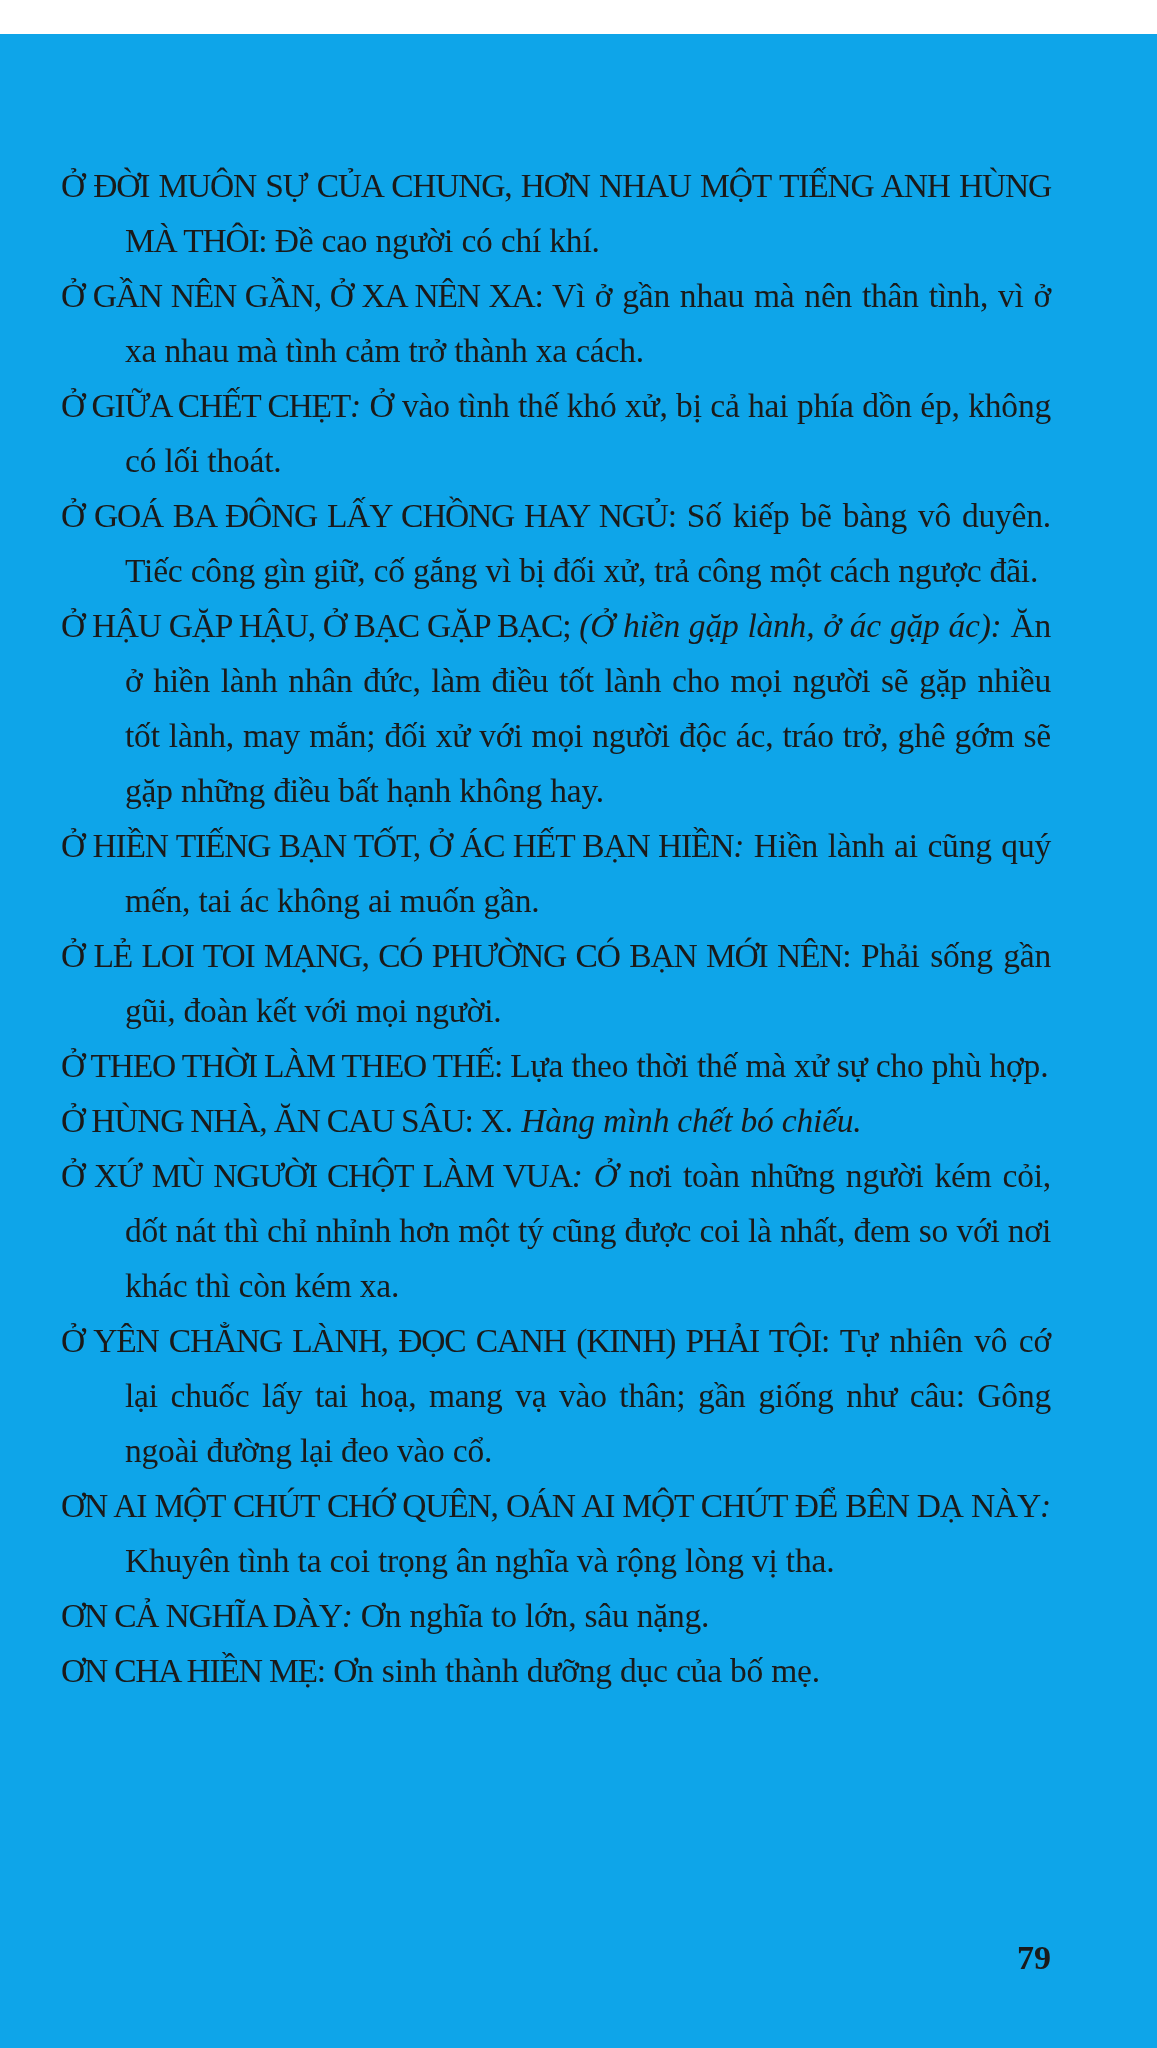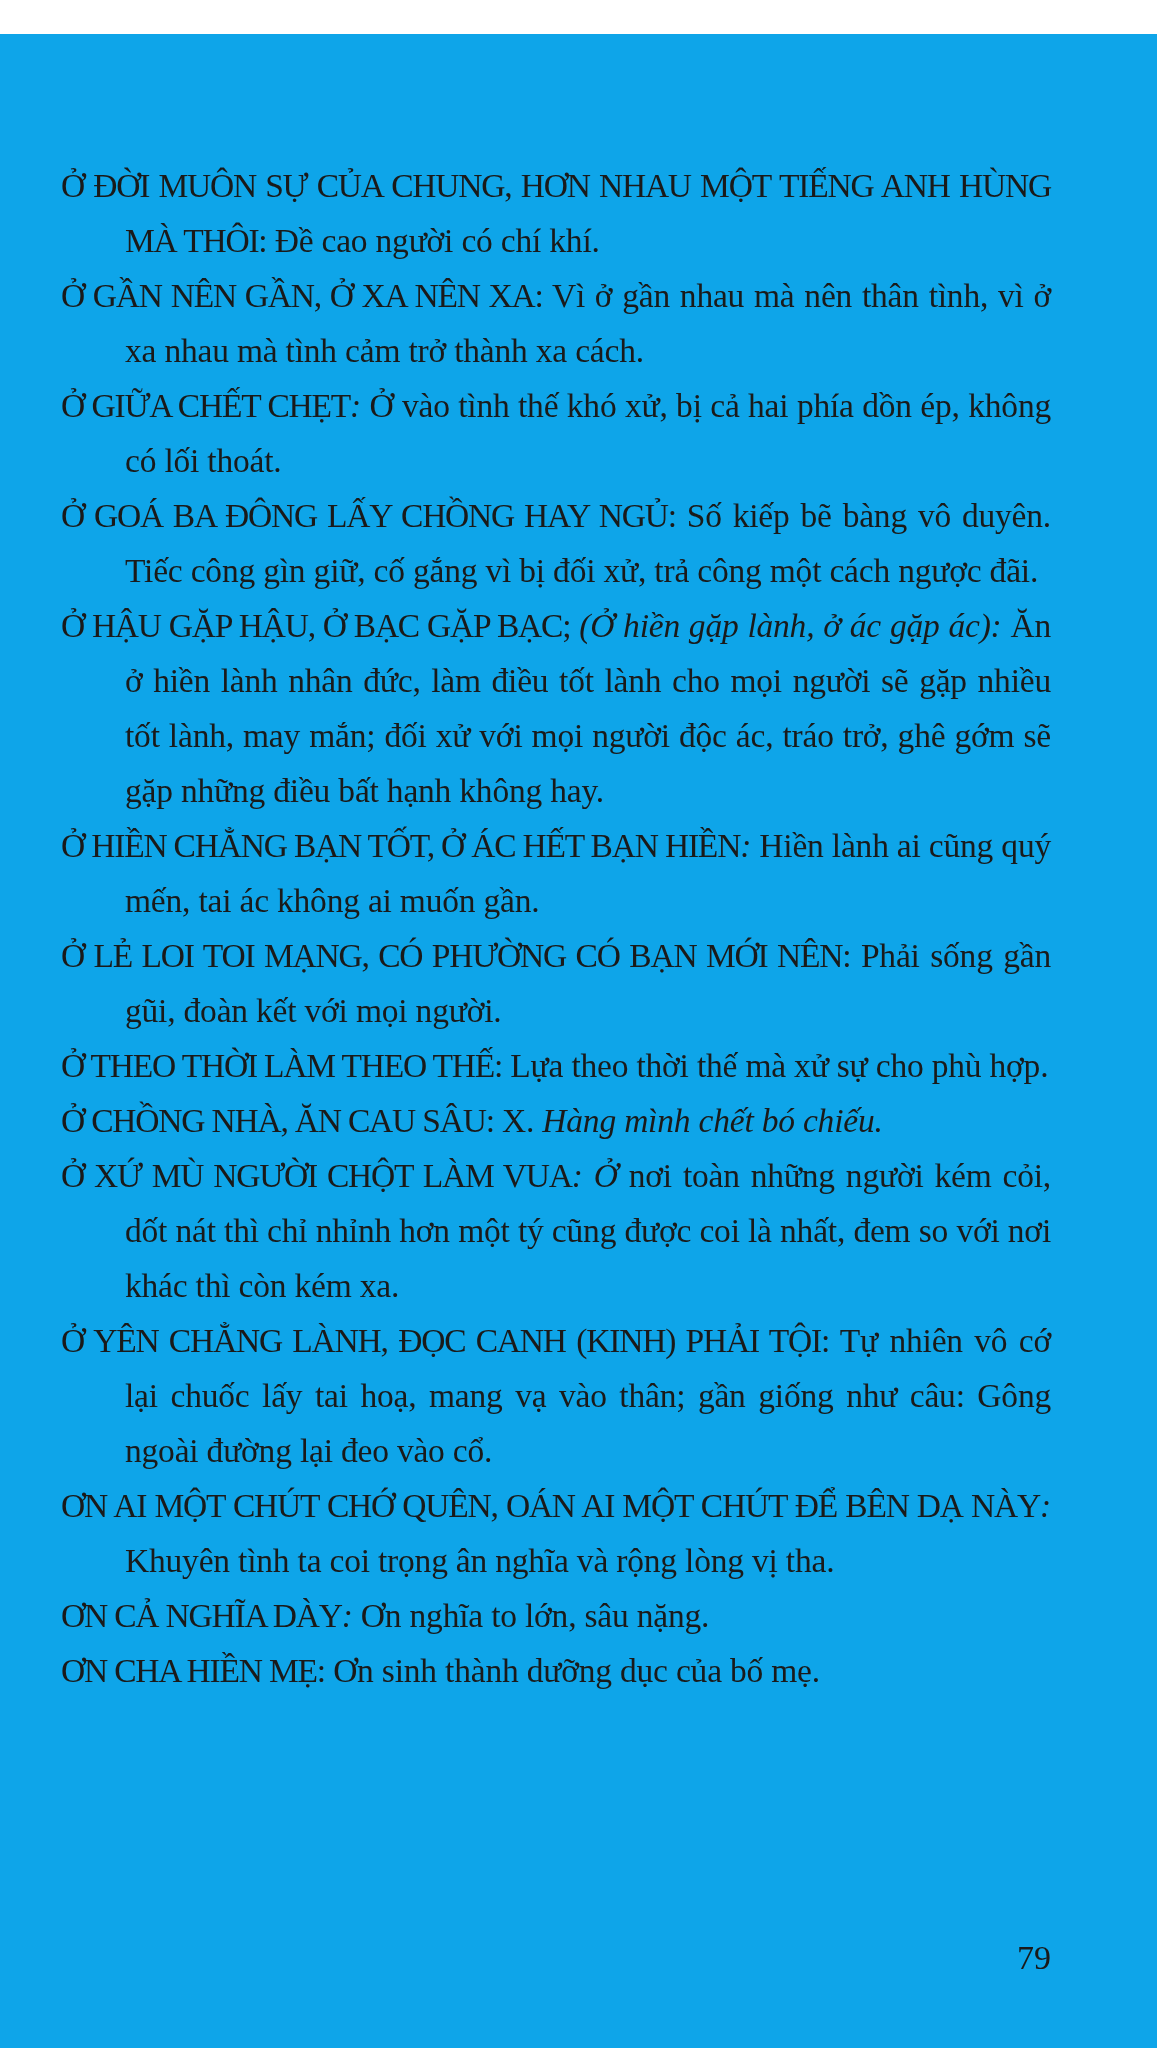--- a/index.html
+++ b/index.html
@@ -15,37 +15,37 @@
   .entry {
     font-size: 33.5px; line-height: 55px;
     padding-left: 64px; text-indent: -64px;
     text-align: justify; margin: 0;
     letter-spacing: -0.2px;
   }
   .entry .hw { font-family: "Liberation Serif", "DejaVu Serif", serif; transform-origin: left; letter-spacing: -1.2px; }
   .entry .it { font-style: italic; }
   .page-number {
     position: absolute; left: 1017px; top: 1905px;
-    font-size: 34px; font-family: "Liberation Serif", "DejaVu Serif", serif; color: #1a1a1a;
+    font-size: 34px; font-family: "Liberation Serif", "DejaVu Serif", serif; color: #1a1a1a; font-weight: bold;
   }
 </style>
 </head>
 <body>
 
 <div class="page">
   <div class="content" id="entries">
       <p class="entry"><span class="hw">Ở ĐỜI MUÔN SỰ CỦA CHUNG, HƠN NHAU MỘT TIẾNG ANH HÙNG MÀ THÔI:</span><span> Đề cao người có chí khí.</span></p>
       <p class="entry"><span class="hw">Ở GẦN NÊN GẦN, Ở XA NÊN XA:</span><span> Vì ở gần nhau mà nên thân tình, vì ở xa nhau mà tình cảm trở thành xa cách.</span></p>
       <p class="entry"><span class="hw">Ở GIỮA CHẾT CHẸT</span><span class="it">:</span><span> Ở vào tình thế khó xử, bị cả hai phía dồn ép, không có lối thoát.</span></p>
       <p class="entry"><span class="hw">Ở GOÁ BA ĐÔNG LẤY CHỒNG HAY NGỦ:</span><span> Số kiếp bẽ bàng vô duyên. Tiếc công gìn giữ, cố gắng vì bị đối xử, trả công một cách ngược đãi.</span></p>
       <p class="entry"><span class="hw">Ở HẬU GẶP HẬU, Ở BẠC GẶP BẠC;</span><span class="it"> (Ở hiền gặp lành, ở ác gặp ác):</span><span> Ăn ở hiền lành nhân đức, làm điều tốt lành cho mọi người sẽ gặp nhiều tốt lành, may mắn; đối xử với mọi người độc ác, tráo trở, ghê gớm sẽ gặp những điều bất hạnh không hay.</span></p>
-      <p class="entry"><span class="hw">Ở HIỀN CHẲNG BẠN TỐT, Ở ÁC HẾT BẠN HIỀN</span><span class="it">:</span><span> Hiền lành ai cũng quý mến, tai ác không ai muốn gần.</span></p>
+      <p class="entry"><span class="hw">Ở HIỀN TIẾNG BẠN TỐT, Ở ÁC HẾT BẠN HIỀN</span><span class="it">:</span><span> Hiền lành ai cũng quý mến, tai ác không ai muốn gần.</span></p>
       <p class="entry"><span class="hw">Ở LẺ LOI TOI MẠNG, CÓ PHƯỜNG CÓ BẠN MỚI NÊN:</span><span> Phải sống gần gũi, đoàn kết với mọi người.</span></p>
       <p class="entry"><span class="hw">Ở THEO THỜI LÀM THEO THẾ:</span><span> Lựa theo thời thế mà xử sự cho phù hợp.</span></p>
-      <p class="entry"><span class="hw">Ở CHỒNG NHÀ, ĂN CAU SÂU:</span><span> X. </span><span class="it">Hàng mình chết bó chiếu.</span></p>
+      <p class="entry"><span class="hw">Ở HÙNG NHÀ, ĂN CAU SÂU:</span><span> X. </span><span class="it">Hàng mình chết bó chiếu.</span></p>
       <p class="entry"><span class="hw">Ở XỨ MÙ NGƯỜI CHỘT LÀM VUA</span><span class="it">: Ở</span><span> nơi toàn những người kém cỏi, dốt nát thì chỉ nhỉnh hơn một tý cũng được coi là nhất, đem so với nơi khác thì còn kém xa.</span></p>
       <p class="entry"><span class="hw">Ở YÊN CHẲNG LÀNH, ĐỌC CANH (KINH) PHẢI TỘI:</span><span> Tự nhiên vô cớ lại chuốc lấy tai hoạ, mang vạ vào thân; gần giống như câu: Gông ngoài đường lại đeo vào cổ.</span></p>
       <p class="entry"><span class="hw">ƠN AI MỘT CHÚT CHỚ QUÊN, OÁN AI MỘT CHÚT ĐỂ BÊN DẠ NÀY</span><span class="it">:</span><span> Khuyên tình ta coi trọng ân nghĩa và rộng lòng vị tha.</span></p>
       <p class="entry"><span class="hw">ƠN CẢ NGHĨA DÀY</span><span class="it">:</span><span> Ơn nghĩa to lớn, sâu nặng.</span></p>
       <p class="entry"><span class="hw">ƠN CHA HIỀN MẸ:</span><span> Ơn sinh thành dưỡng dục của bố mẹ.</span></p>
     </div>
   <div class="page-number">79</div>
 </div>
 
 </body></html>

